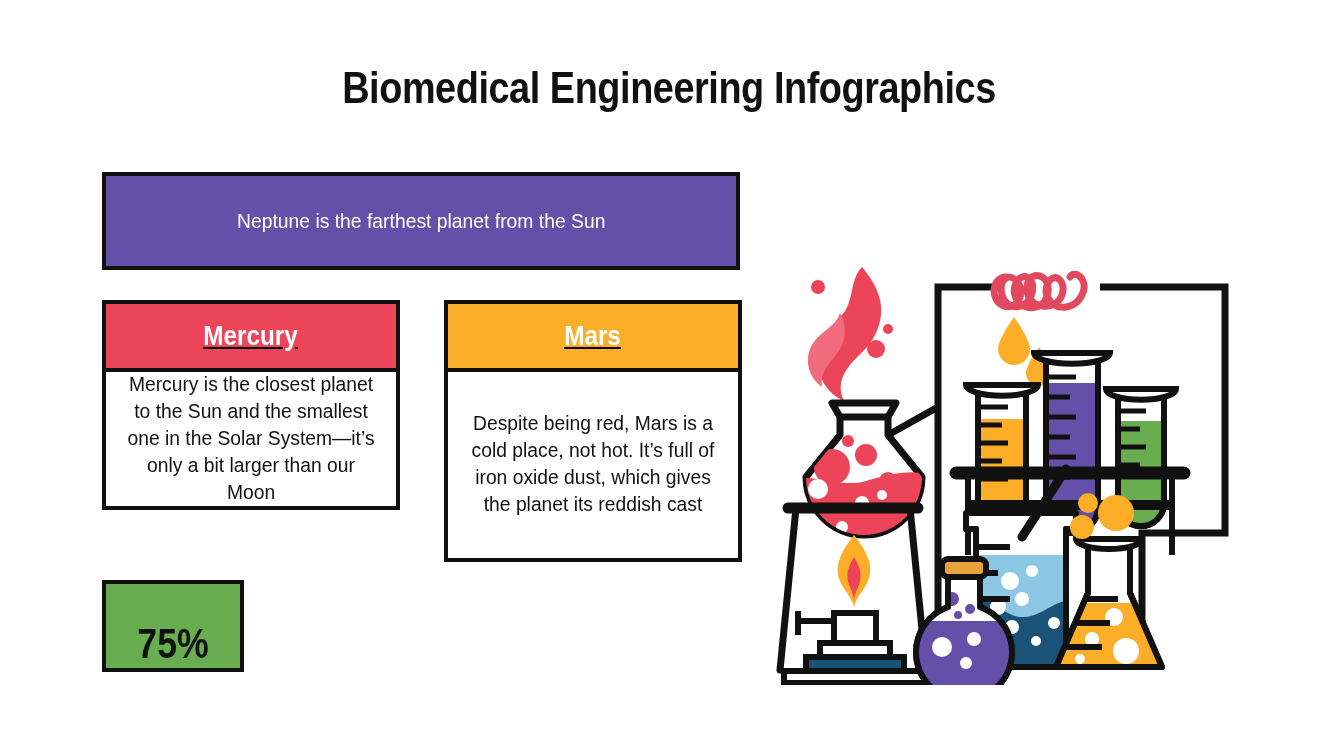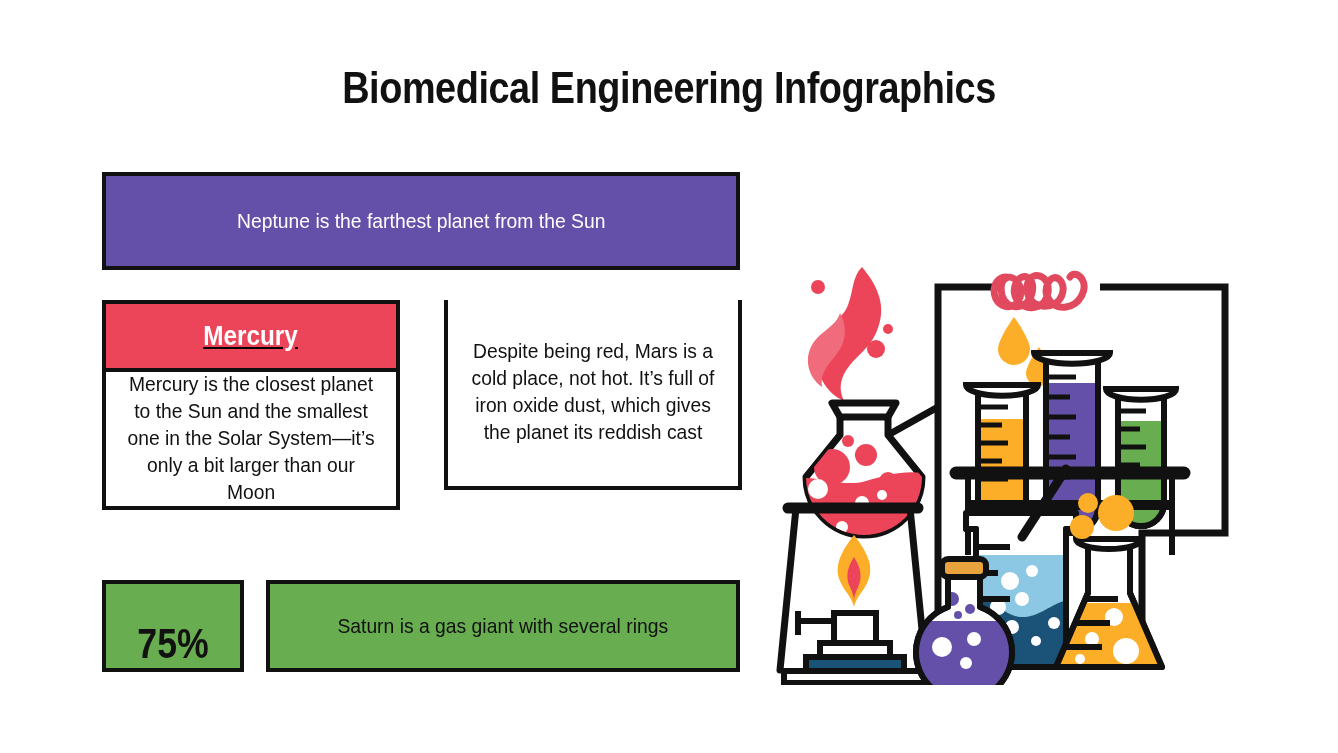--- a/index.html
+++ b/index.html
@@ -174,32 +174,32 @@
   <div class="card" id="card-mercury">
     <div class="card-head">
       <div class="txt">Mercury</div>
     </div>
     <div class="card-body">
       <div class="txt">Mercury is the closest planet to the Sun and the smallest one in the Solar System—it’s only a bit larger than our Moon</div>
     </div>
   </div>
 
   <div class="card" id="card-mars">
+    <div class="card-head">
+      <div class="txt">Mars</div>
+    </div>
     <div class="card-body">
       <div class="txt">Despite being red, Mars is a cold place, not hot. It’s full of iron oxide dust, which gives the planet its reddish cast</div>
     </div>
   </div>
 
   <div class="blk" id="stat-percent">
     <div class="txt">75%</div>
   </div>
 
-  <div class="blk" id="banner-saturn">
-    <div class="txt">Saturn is a gas giant with several rings</div>
-  </div>
 
   <div id="illustration">
     <svg width="520" height="430" viewBox="0 0 520 430" xmlns="http://www.w3.org/2000/svg">
       <g fill="none" stroke="#111111" stroke-width="7" stroke-linecap="butt" stroke-linejoin="miter">
 
         <path d="M168 415 L168 32 L232 32"></path>
 
         <path d="M330 32 L455 32 L455 278 L372 278 L372 415"></path>
       </g>
 

